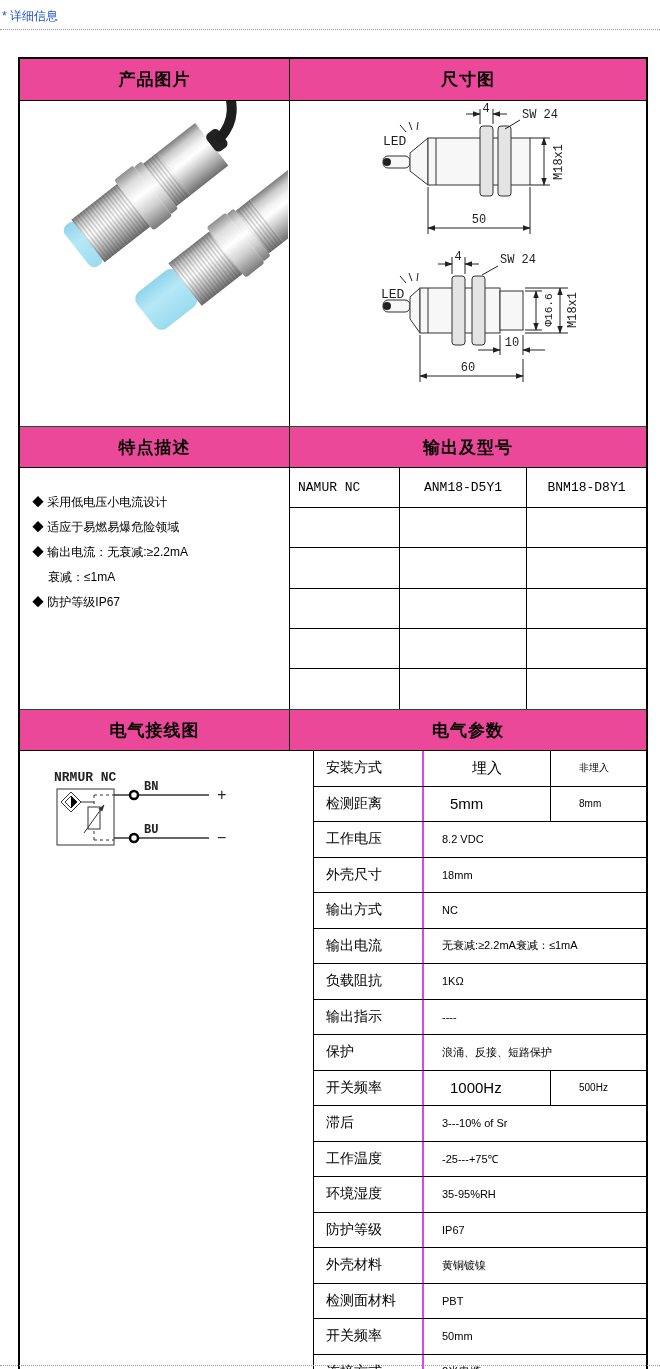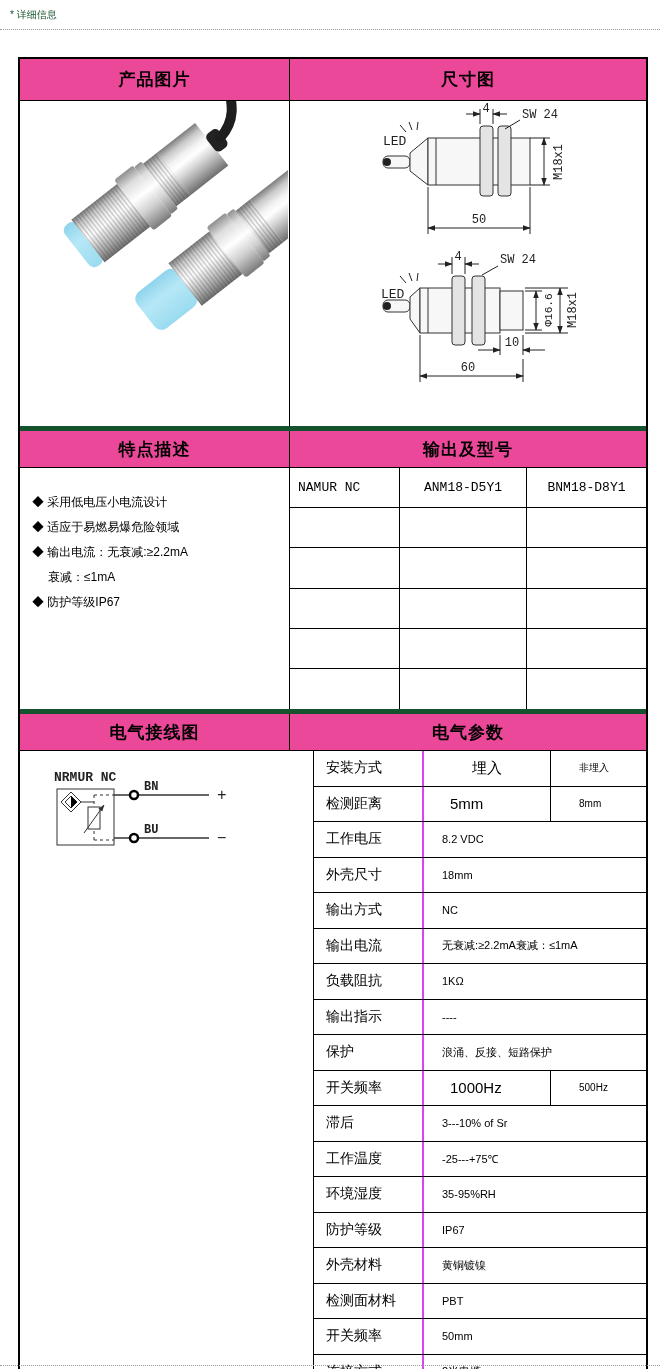--- a/index.html
+++ b/index.html
@@ -1,30 +1,30 @@
 <!DOCTYPE html>
 <html><head>
 <meta charset="utf-8">
 <style>
   * { margin:0; padding:0; box-sizing:border-box; }
   html,body { width:660px; background:#ffffff; font-family:"Liberation Sans", sans-serif; color:#000; }
   .page { width:660px; height:1369px; position:relative; overflow:hidden; }
 
-  .page-label { position:absolute; left:10px; top:8px; font-size:10px; color:#14532d; }
+  .page-label { position:absolute; left:2px; top:8px; font-size:12px; color:#1d4ed8; }
   .dotted-top { position:absolute; left:0; top:29px; width:660px; border-top:1px dotted #999; }
   .dotted-bottom { position:absolute; left:0; top:1365px; width:660px; border-top:1px dotted #999; }
 
   .main-table { position:absolute; left:18px; top:57px; width:630px; border:2px solid #000; background:#fff; }
 
   .row { display:flex; width:100%; }
   .col1 { width:270px; border-right:1px solid #000; }
   .col2 { flex:1; }
 
   .sec-head { height:42px; background:#ec4899; border-bottom:1px solid #000;font-family:Liberation Serif, serif; }
-  .sec-head.mid { border-top:5px solid #14532d; }
+  .sec-head.mid { border-top:1px solid #14532d; }
   .sec-head .col1, .sec-head .col2 {
     display:flex; align-items:center; justify-content:center;
     font-size:17px; font-weight:bold; letter-spacing:1px;
   }
 
   .content-1 { height:325px; }
   .content-2 { height:241px; }
   .content-3 { height:638px;padding-left:24px; }
   .content-1 .col1, .content-1 .col2,
   .content-2 .col1, .content-2 .col2,

